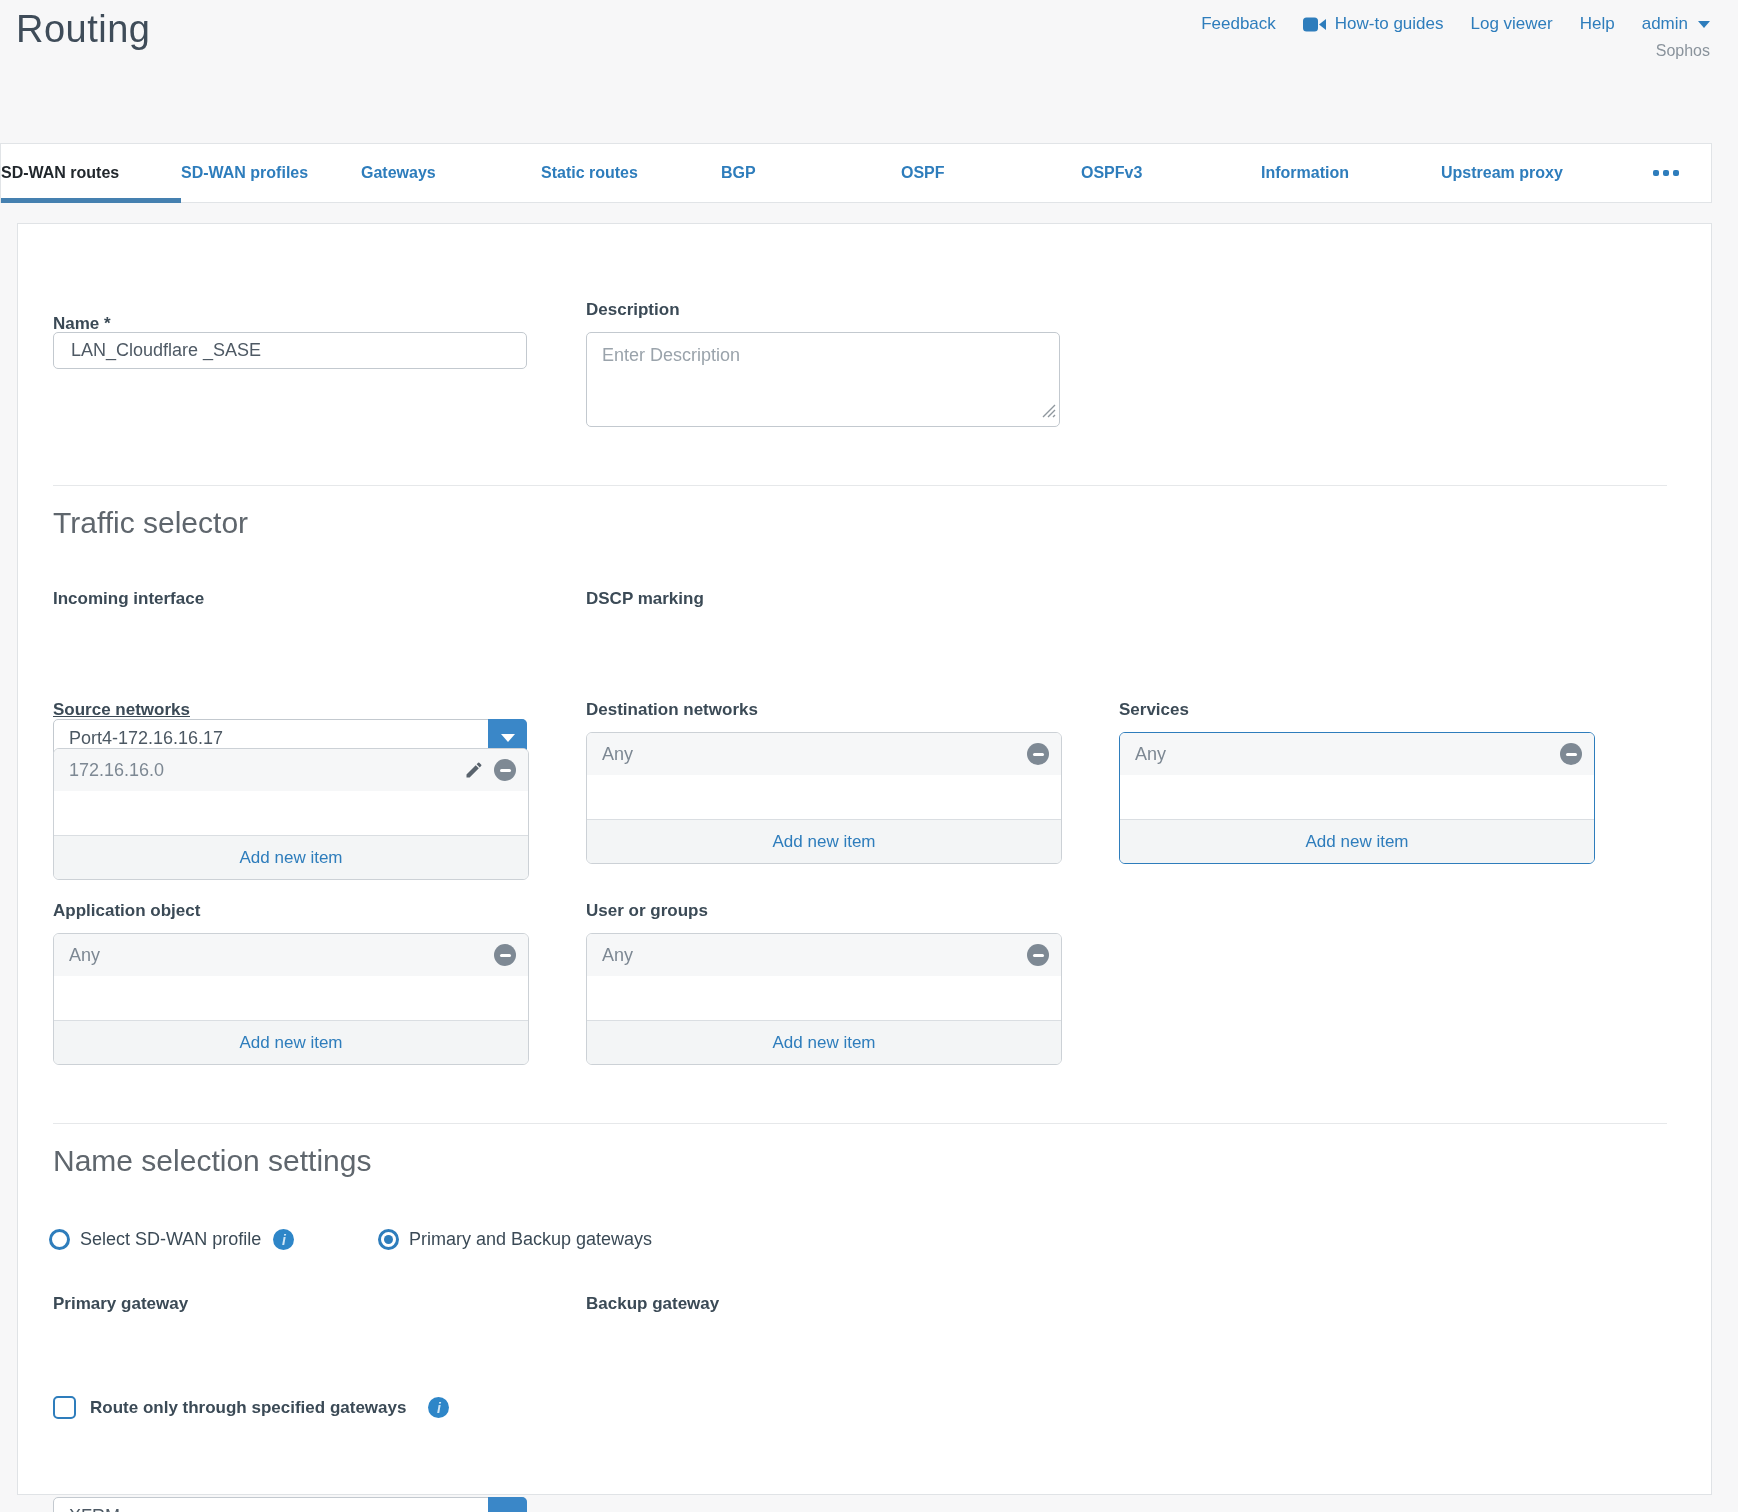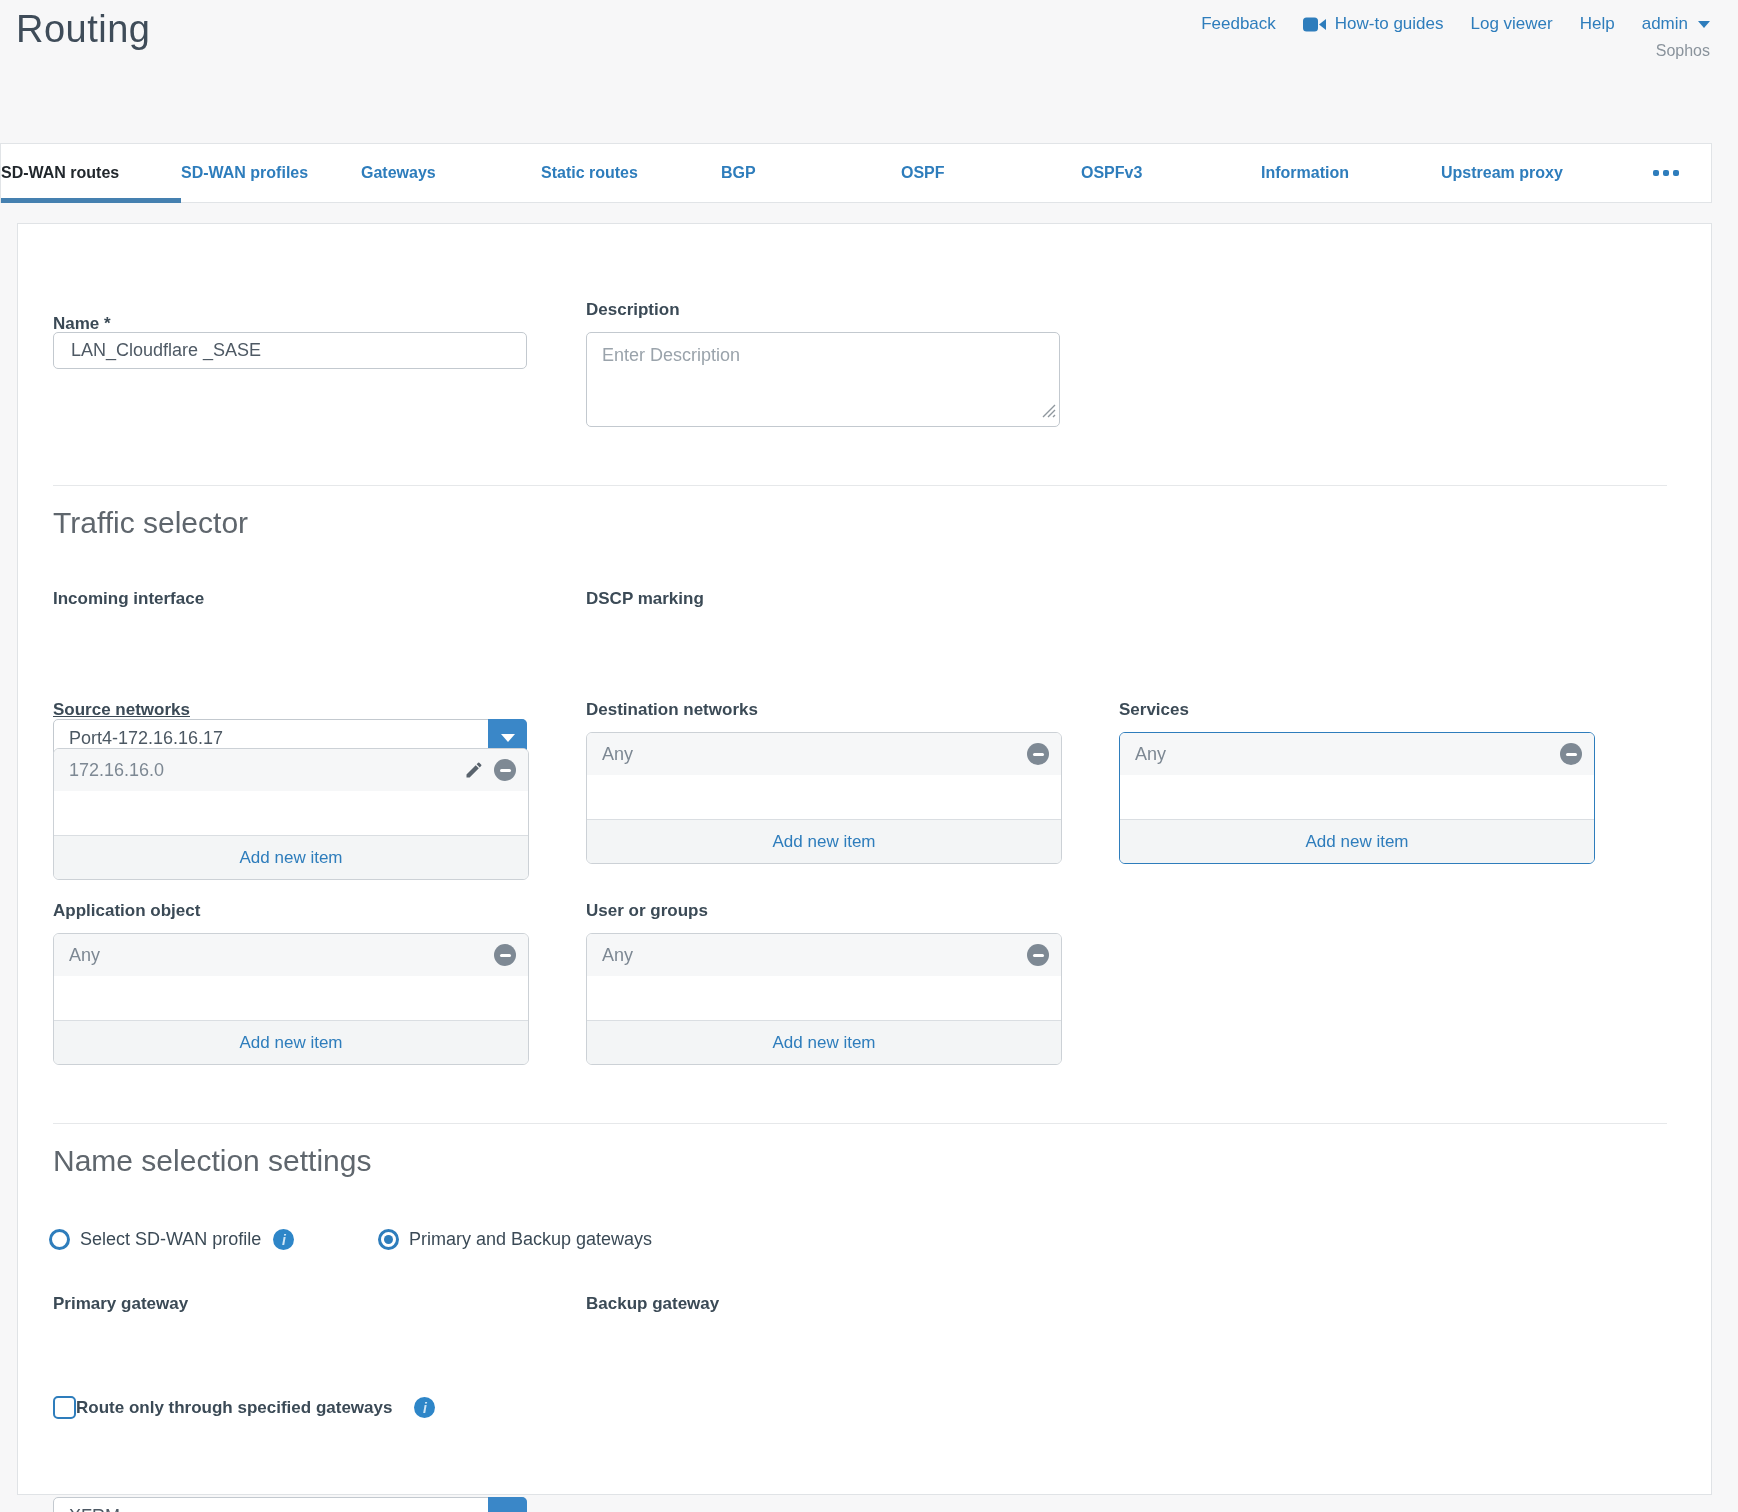--- a/index.html
+++ b/index.html
@@ -53,21 +53,21 @@
   .icon-minus .bar { width:11px; height:3px; border-radius:2px; background:#fff; }
   .icon-pencil { width:21px; height:21px; margin-right:10px; cursor:pointer; display:flex; align-items:center; justify-content:center; }
 
   
   .radio-row { position:absolute; display:flex; align-items:center; }
   .radio { width:21px; height:21px; border-radius:50%; border:3px solid #2e7dbc; background:#fff; position:relative; cursor:pointer; flex:0 0 21px; }
   .radio.checked::after { content:""; position:absolute; left:50%; top:50%; width:9px; height:9px; margin:-4.5px 0 0 -4.5px; border-radius:50%; background:#2e7dbc; }
   .radio-label { font-size:18px; color:#3b4a56; margin-left:10px; white-space:nowrap; }
   .info-icon { width:21px; height:21px; border-radius:50%; background:#2e86c8; color:#cfe6f6; font-size:14px; font-weight:bold; font-style:italic; display:flex; align-items:center; justify-content:center; margin-left:12px; cursor:pointer; flex:0 0 21px; }
   .checkbox { width:23px; height:23px; border:2px solid #2e7dbc; border-radius:5px; background:#fff; cursor:pointer; flex:0 0 23px; }
-  .checkbox-label { font-size:17px; font-weight:bold; color:#3b4a56; white-space:nowrap; }
+  .checkbox-label { font-size:17px; font-weight:bold; color:#3b4a56; margin-left:14px; white-space:nowrap; }
 </style>
 </head>
 <body>
 
 <div class="page">
 
   <div class="page-title">Routing</div>
 
   <div class="header-links">
     <span class="header-link">

